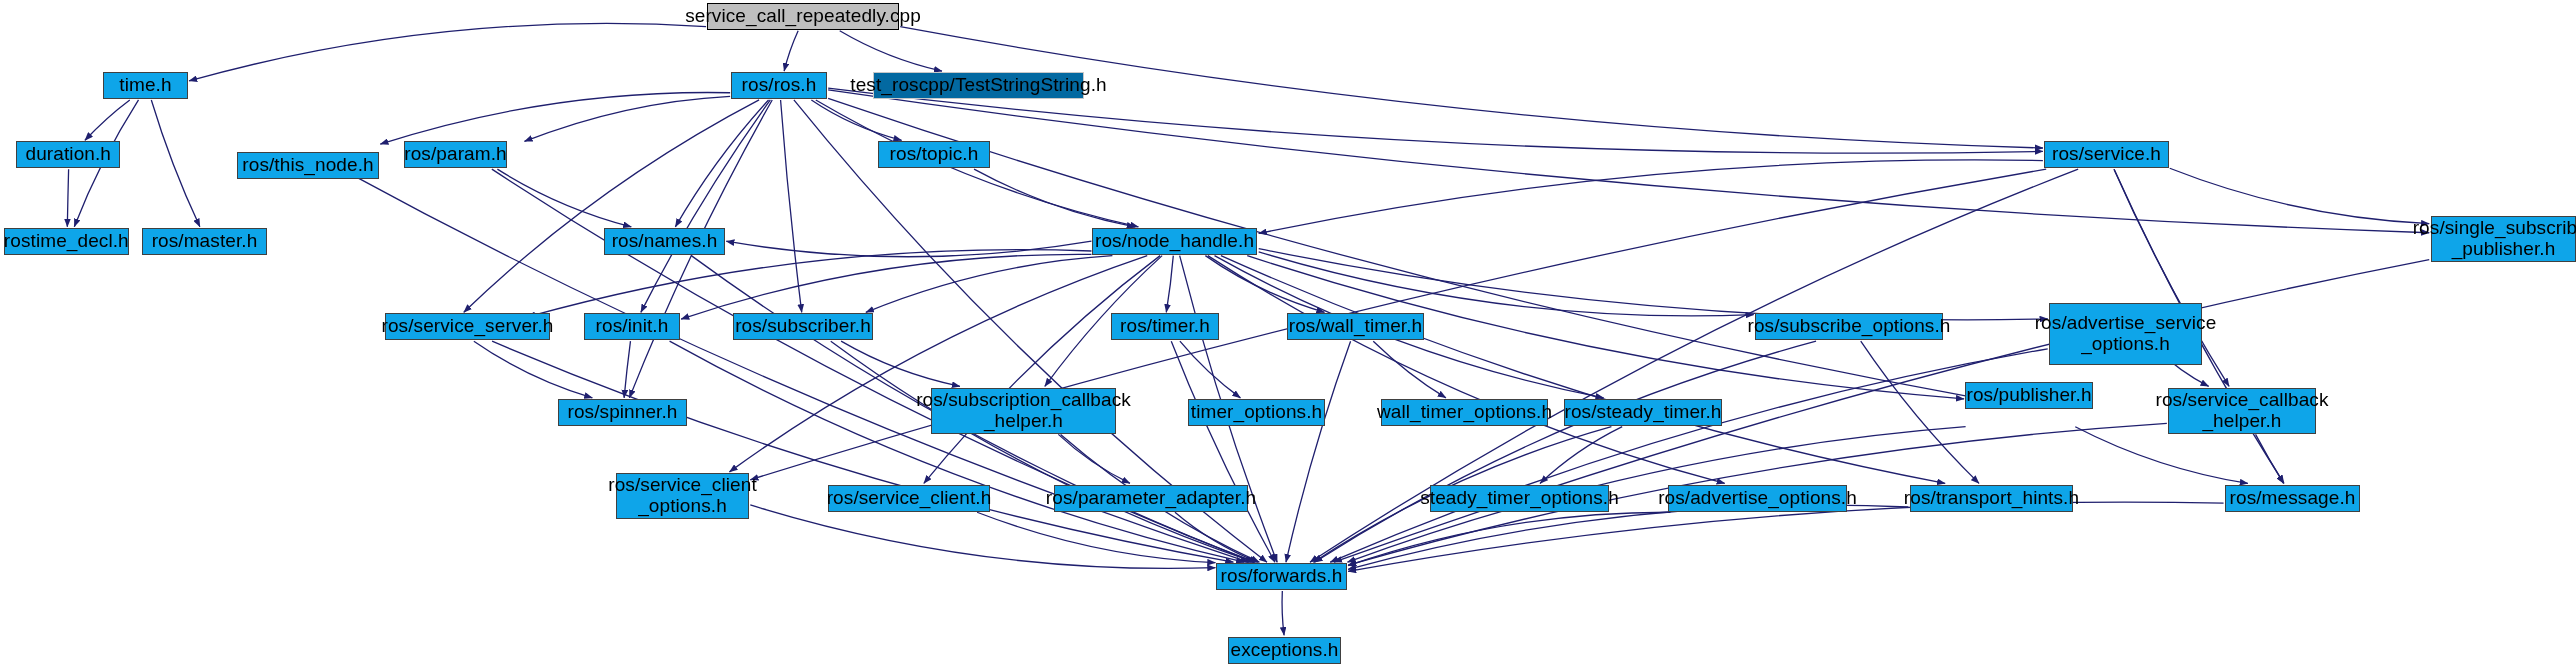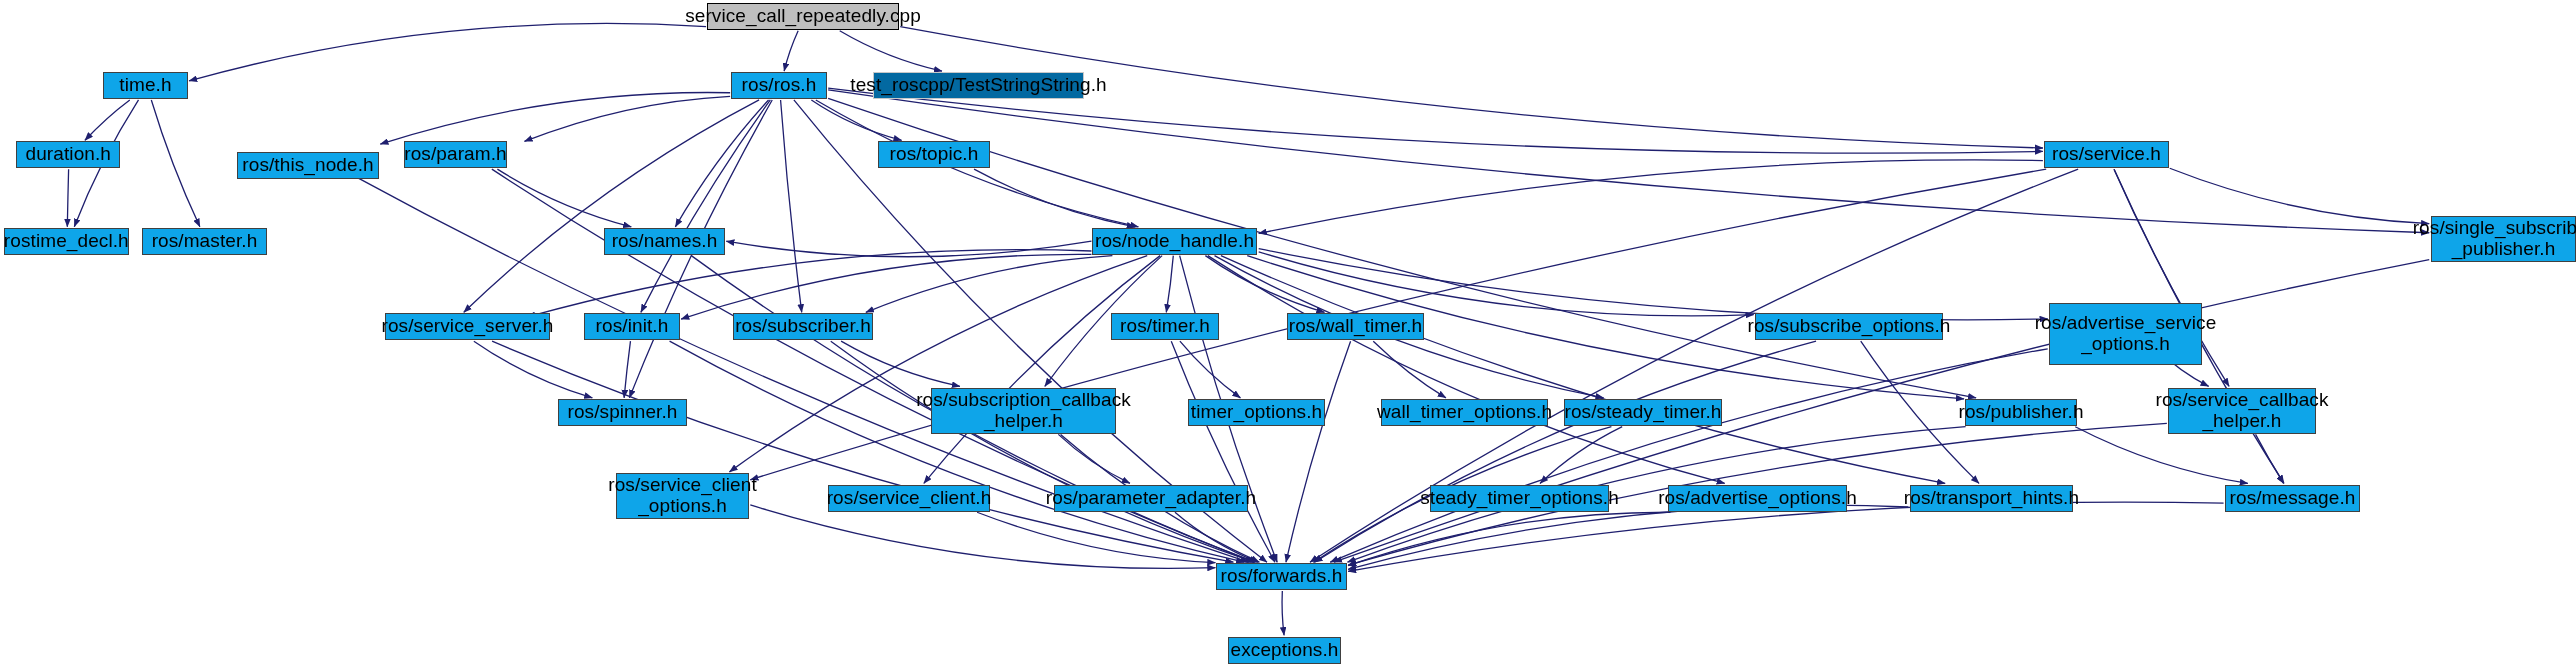--- a/index.html
+++ b/index.html
@@ -171,21 +171,21 @@
       <div class="node" style="left: 1111px; top: 313px; width: 108px; height: 27px;"><span class="label">ros/timer.h</span></div>
       <div class="node" style="left: 1287px; top: 313px; width: 137px; height: 27px;"><span class="label">ros/wall_timer.h</span></div>
       <div class="node" style="left: 1755px; top: 313px; width: 188px; height: 27px;"><span class="label">ros/subscribe_options.h</span></div>
       <div class="node" style="left: 2049px; top: 303px; width: 153px; height: 62px;"><span class="label">ros/advertise_service
 _options.h</span></div>
       <div class="node" style="left: 931px; top: 388px; width: 185px; height: 46px;"><span class="label">ros/subscription_callback
 _helper.h</span></div>
       <div class="node" style="left: 1188px; top: 399px; width: 137px; height: 27px;"><span class="label">timer_options.h</span></div>
       <div class="node" style="left: 1381px; top: 399px; width: 167px; height: 27px;"><span class="label">wall_timer_options.h</span></div>
       <div class="node" style="left: 1564px; top: 399px; width: 158px; height: 27px;"><span class="label">ros/steady_timer.h</span></div>
-      <div class="node" style="left: 1965px; top: 399px; width: 112px; height: 27px;"><span class="label">ros/publisher.h</span></div>
+      <div class="node" style="left: 1965px; top: 382px; width: 128px; height: 27px;"><span class="label">ros/publisher.h</span></div>
       <div class="node" style="left: 2168px; top: 388px; width: 148px; height: 46px;"><span class="label">ros/service_callback
 _helper.h</span></div>
       <div class="node" style="left: 616px; top: 473px; width: 133px; height: 46px;"><span class="label">ros/service_client
 _options.h</span></div>
       <div class="node" style="left: 828px; top: 485px; width: 162px; height: 27px;"><span class="label">ros/service_client.h</span></div>
       <div class="node" style="left: 1054px; top: 485px; width: 194px; height: 27px;"><span class="label">ros/parameter_adapter.h</span></div>
       <div class="node" style="left: 1430px; top: 485px; width: 179px; height: 27px;"><span class="label">steady_timer_options.h</span></div>
       <div class="node" style="left: 1668px; top: 485px; width: 179px; height: 27px;"><span class="label">ros/advertise_options.h</span></div>
       <div class="node" style="left: 1910px; top: 485px; width: 163px; height: 27px;"><span class="label">ros/transport_hints.h</span></div>
       <div class="node" style="left: 2225px; top: 485px; width: 135px; height: 27px;"><span class="label">ros/message.h</span></div>

